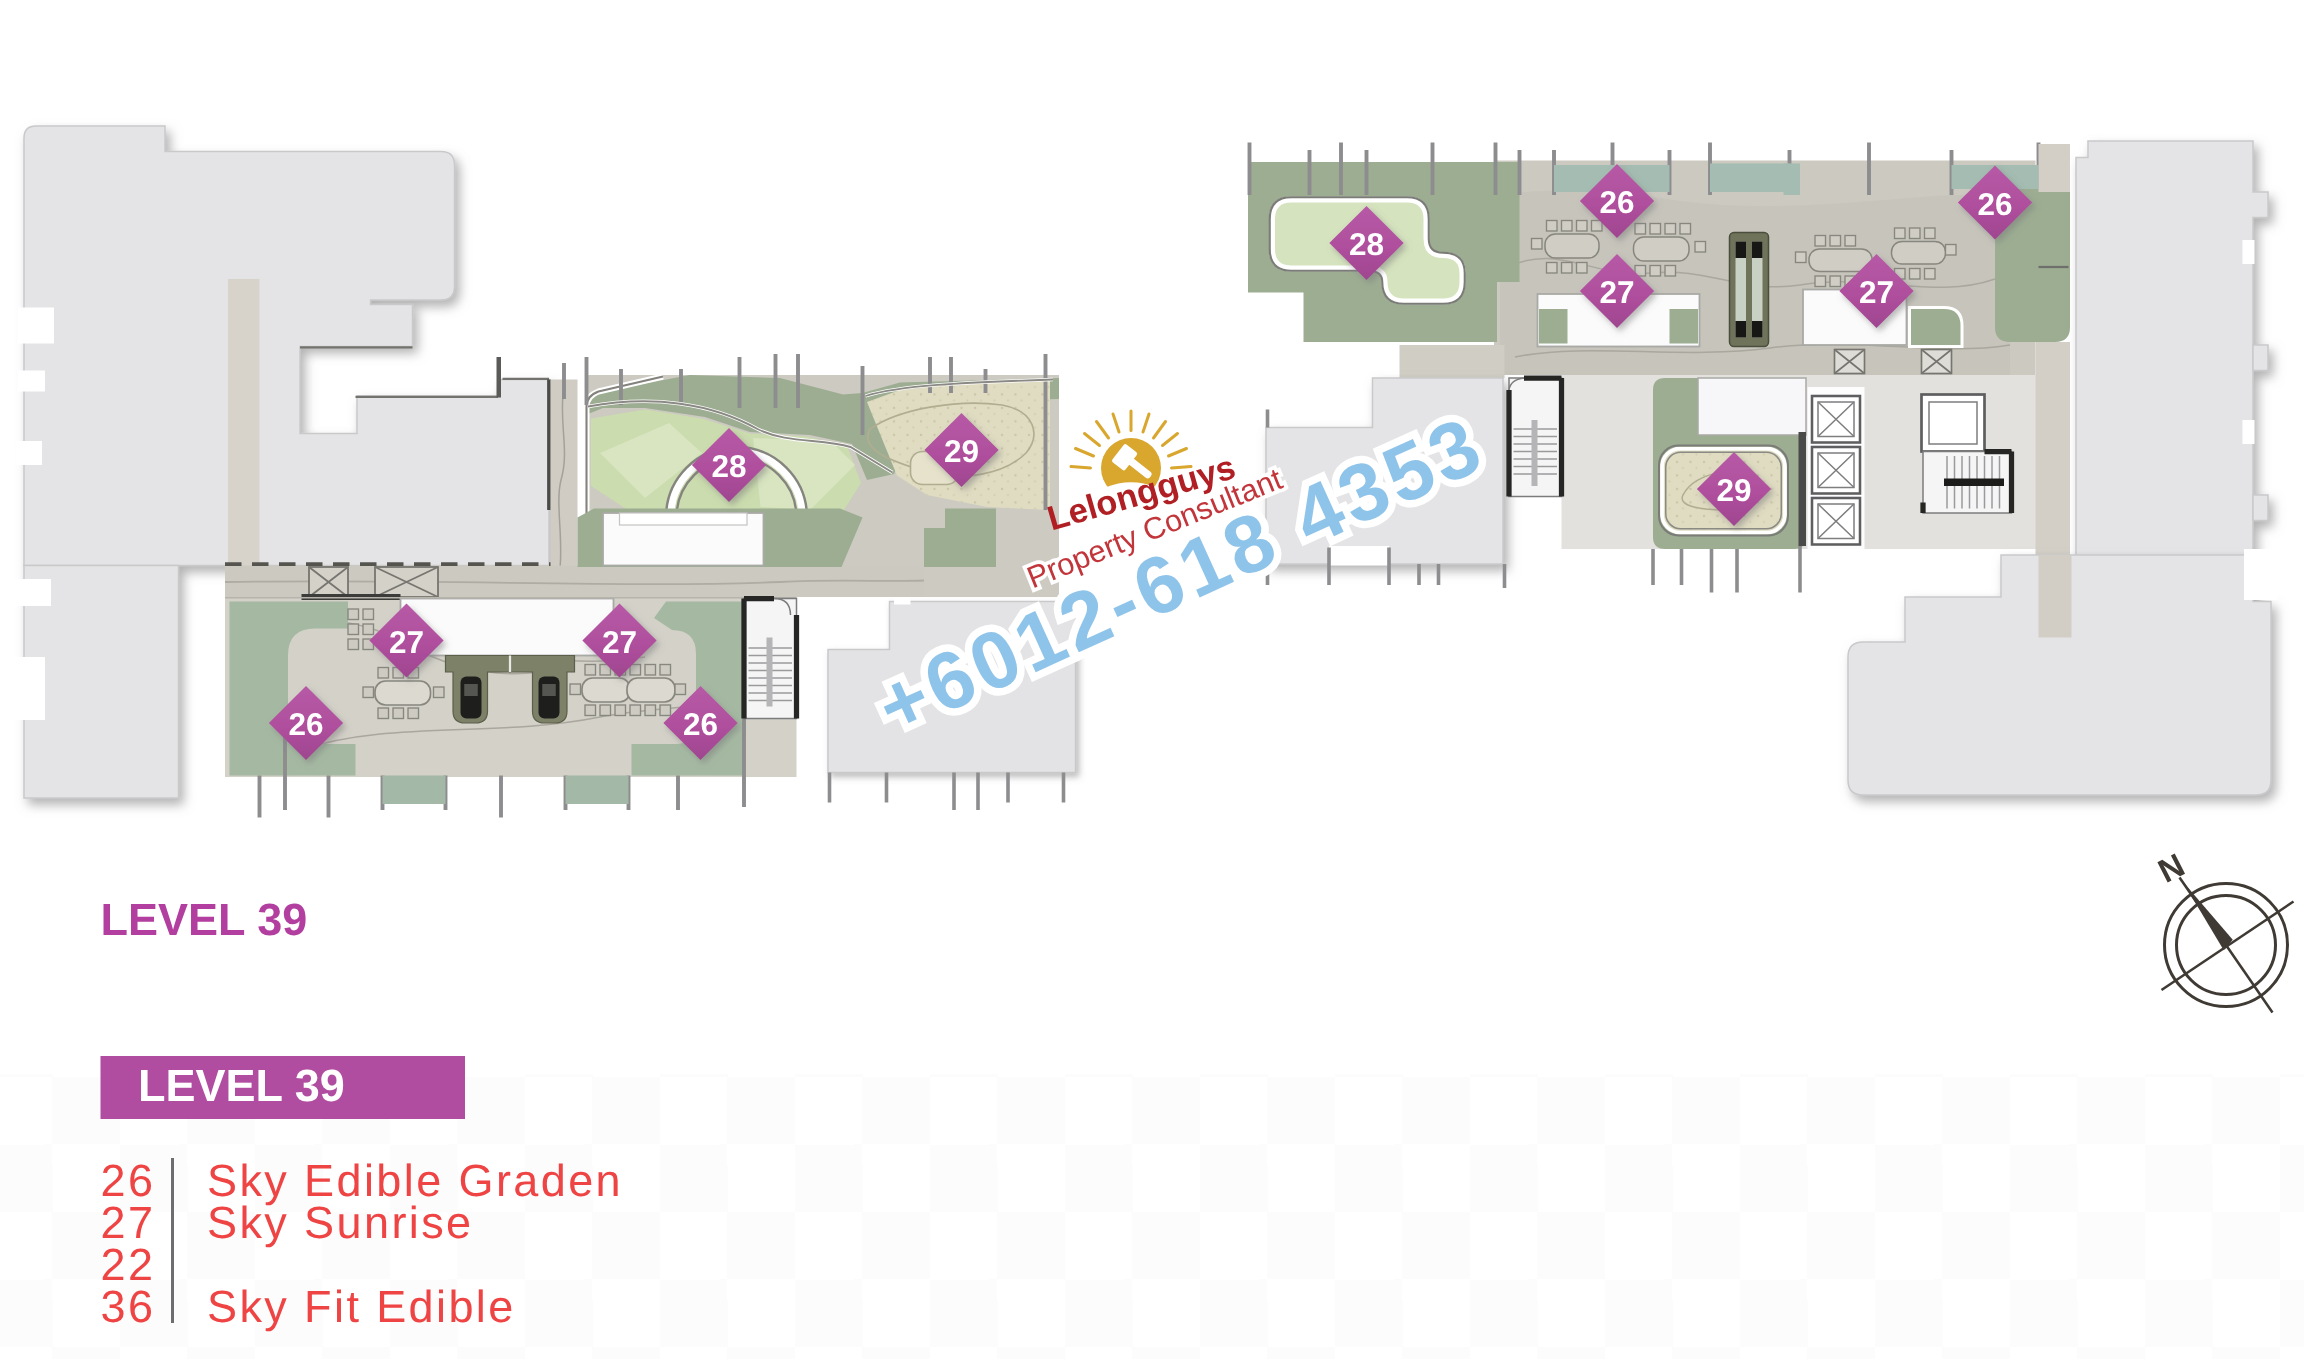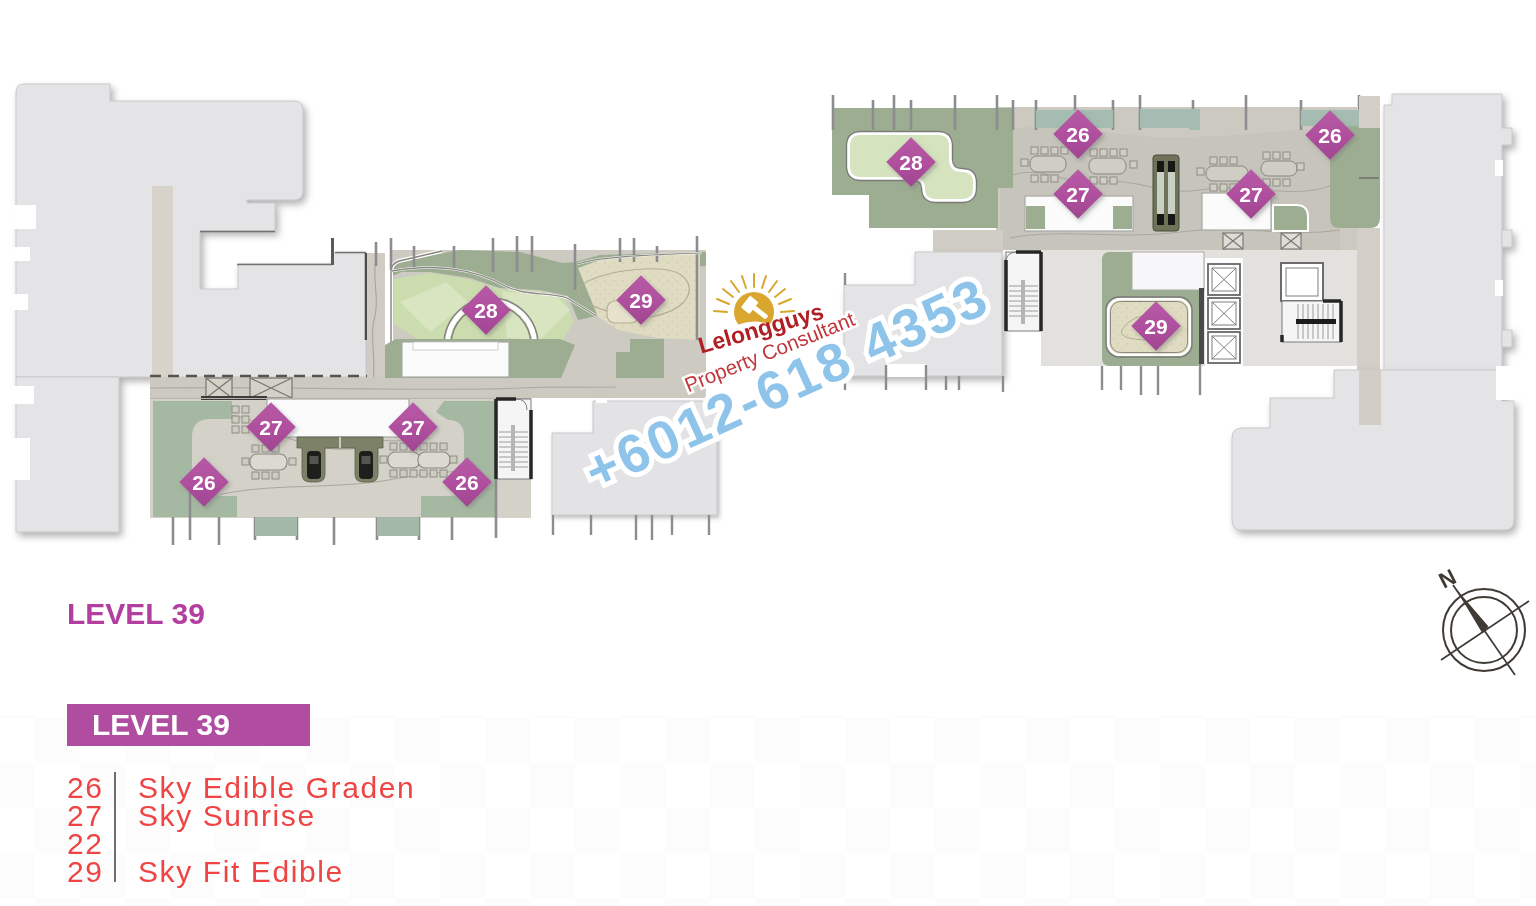--- a/index.html
+++ b/index.html
@@ -608,17 +608,17 @@
         <span class="nm">Sky Edible Graden</span>
       </div>
   <div class="row">
         <span class="num">27</span>
         <span class="nm">Sky Sunrise</span>
       </div>
   <div class="row">
         <span class="num">22</span>
       </div>
   <div class="row">
-        <span class="num">29</span>
+        <span class="num">36</span>
         <span class="nm">Sky Fit Edible</span>
       </div>
 </div>
 </div>
 
 </body></html>

